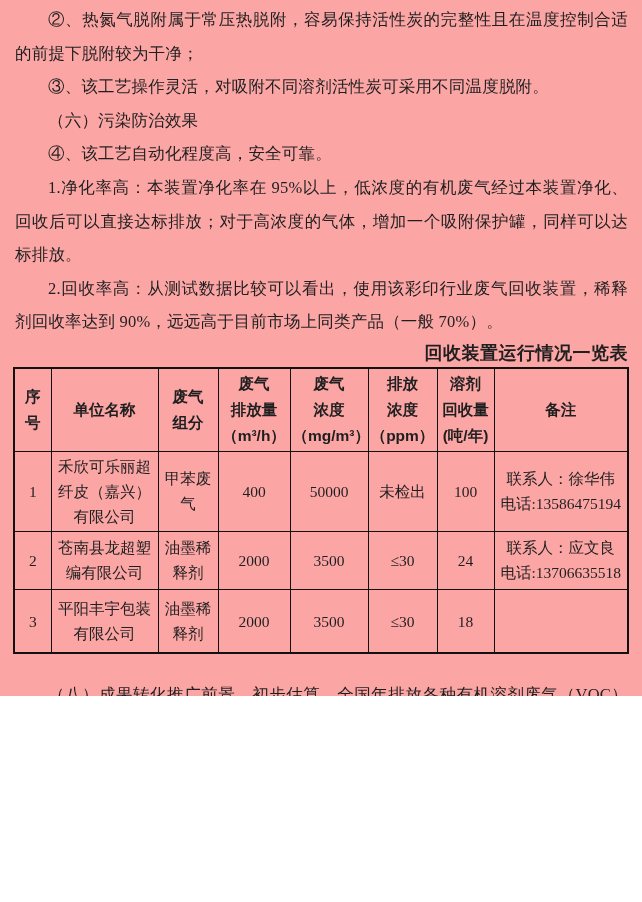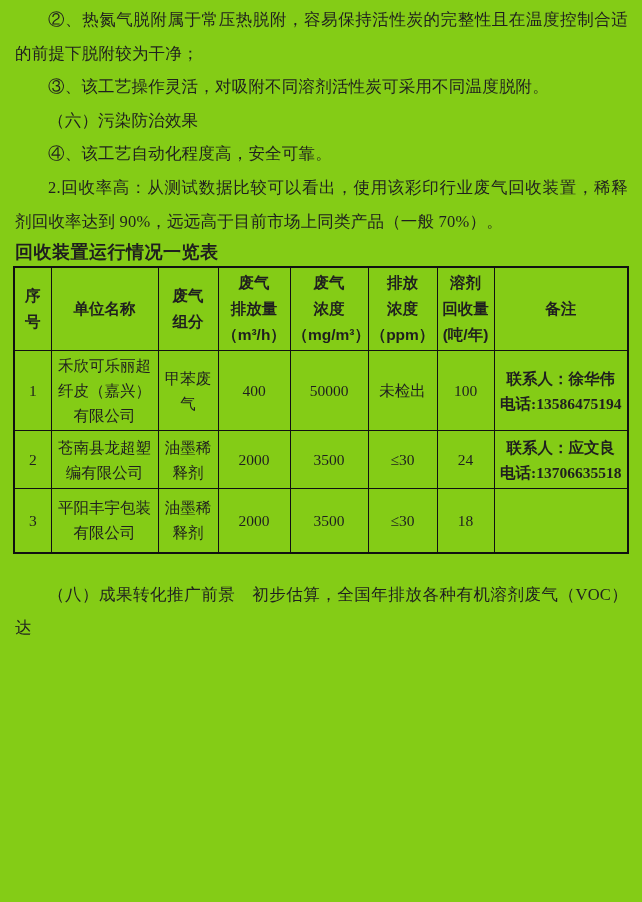--- a/index.html
+++ b/index.html
@@ -1,37 +1,37 @@
 <!DOCTYPE html>
 <html lang="zh"><head>
 <meta charset="utf-8">
 <style>
   html, body { margin: 0; padding: 0; }
   .page {
     position: relative;
     width: 642px;
-    height: 902px;
-    background: #84cc16;
+    height: 696px;
+    background: #fca5a5;
     box-sizing: border-box;
     padding: 3px 14px 12px 15px;
     font-family: "Liberation Serif", "DejaVu Serif", serif;
     color: #1f1f1f;
     overflow: hidden;
   }
   .body-par {
     margin: 0;
     font-size: 16.5px;
     line-height: 33.6px;
     text-align: justify;
     text-indent: 2em;
     letter-spacing: 0.2px;
   }
   .table-title {
     margin: 2px 0 0 0;
-    text-align: left;
+    text-align: right;
     font-family: "Liberation Sans", "DejaVu Sans", sans-serif;
     font-size: 18px;
     font-weight: bold;
     line-height: 24px;
     letter-spacing: 0.5px;
   }
   table.recovery {
     border-collapse: collapse;
     table-layout: fixed;
     width: 614px;
@@ -50,37 +50,37 @@
     overflow: hidden;
   }
   table.recovery th {
     font-family: "Liberation Sans", "DejaVu Sans", sans-serif;
     font-weight: bold;
     line-height: 26px;
   }
   td.remarks {
     text-align: left;
     padding-left: 7px;
-    font-weight: bold;
   }
   tr.hdr-row   { height: 76px; }
   tr.data-row-1 { height: 79px; }
   tr.data-row-2 { height: 58px; }
   tr.data-row-3 { height: 64px; }
   .after-table { margin-top: 24px; }
 </style>
 </head>
 <body>
 
 <div class="page">
 
   <p class="body-par">②、热氮气脱附属于常压热脱附，容易保持活性炭的完整性且在温度控制合适的前提下脱附较为干净；</p>
   <p class="body-par">③、该工艺操作灵活，对吸附不同溶剂活性炭可采用不同温度脱附。</p>
   <p class="body-par">（六）污染防治效果</p>
   <p class="body-par">④、该工艺自动化程度高，安全可靠。</p>
+  <p class="body-par">1.净化率高：本装置净化率在 95%以上，低浓度的有机废气经过本装置净化、回收后可以直接达标排放；对于高浓度的气体，增加一个吸附保护罐，同样可以达标排放。</p>
   <p class="body-par">2.回收率高：从测试数据比较可以看出，使用该彩印行业废气回收装置，稀释剂回收率达到 90%，远远高于目前市场上同类产品（一般 70%）。</p>
 
   <h3 class="table-title">回收装置运行情况一览表</h3>
 
   <table class="recovery">
     <colgroup>
       <col style="width:37px">
         <col style="width:107px">
         <col style="width:60px">
         <col style="width:72px">

